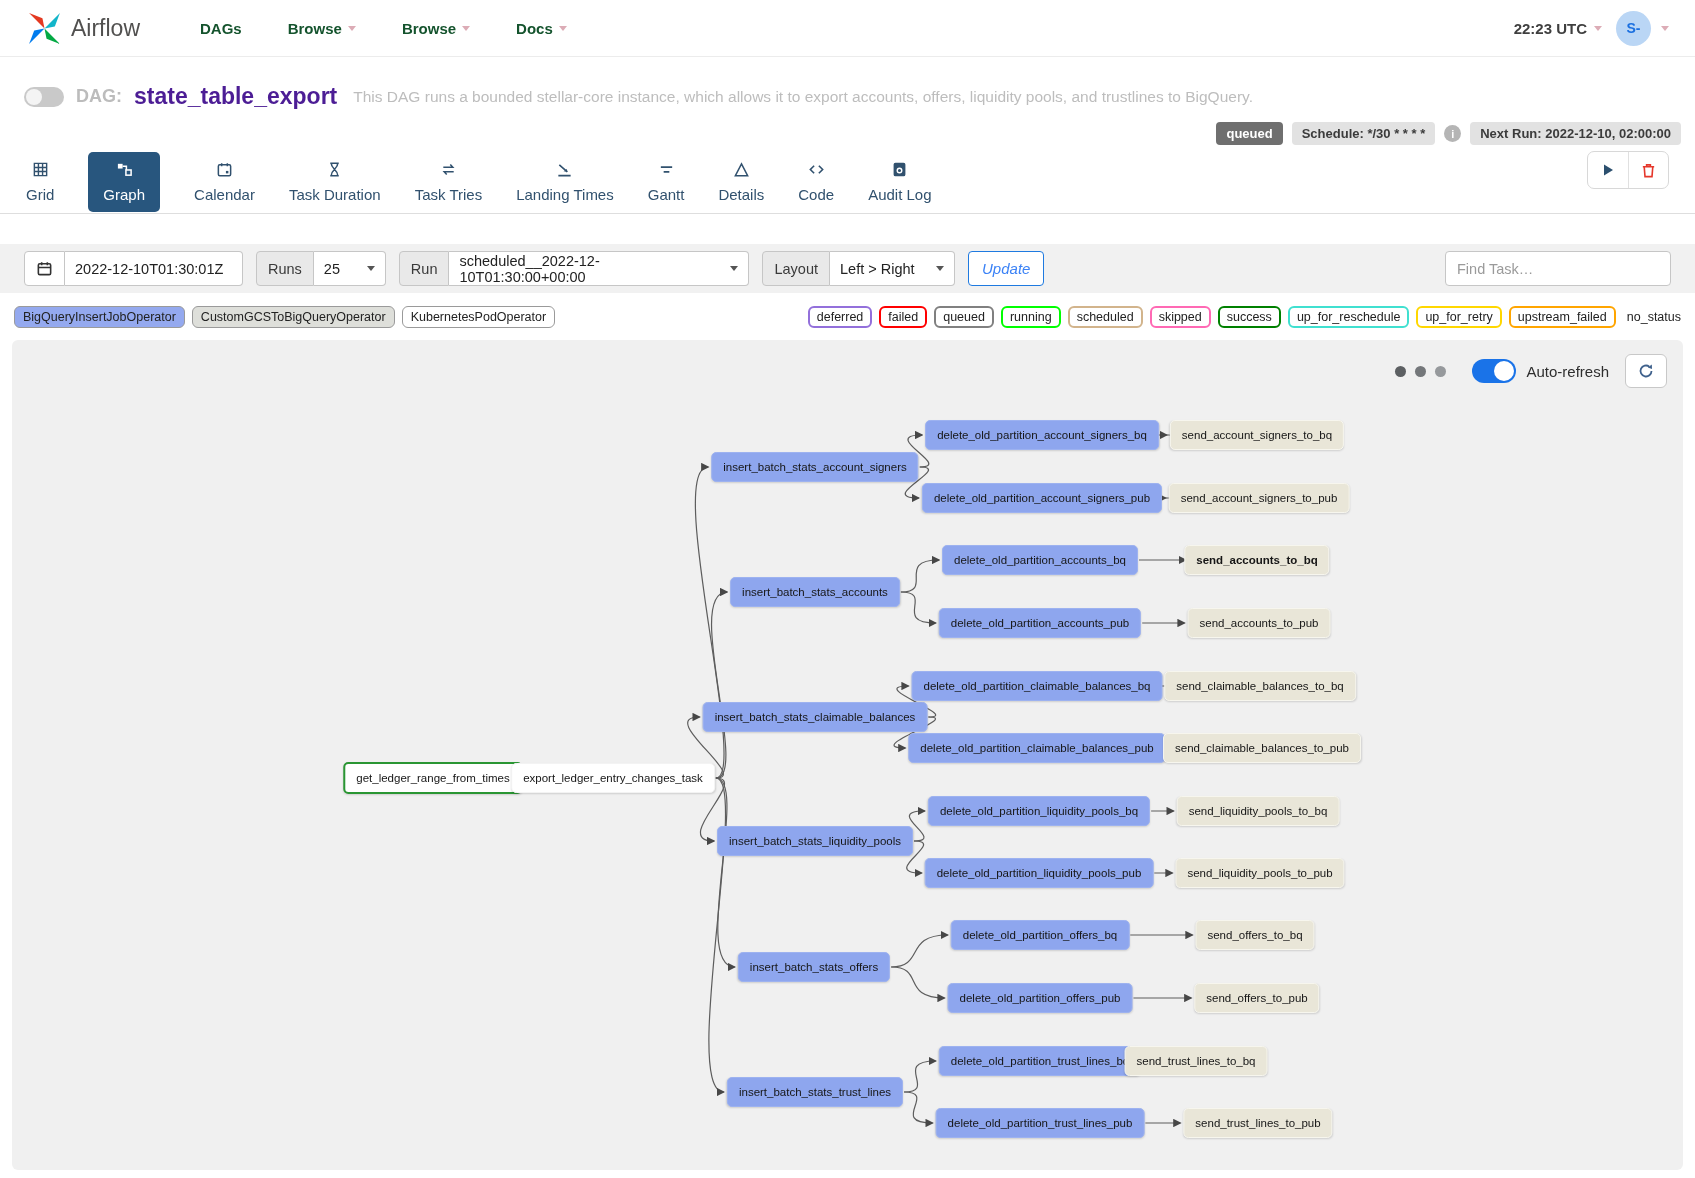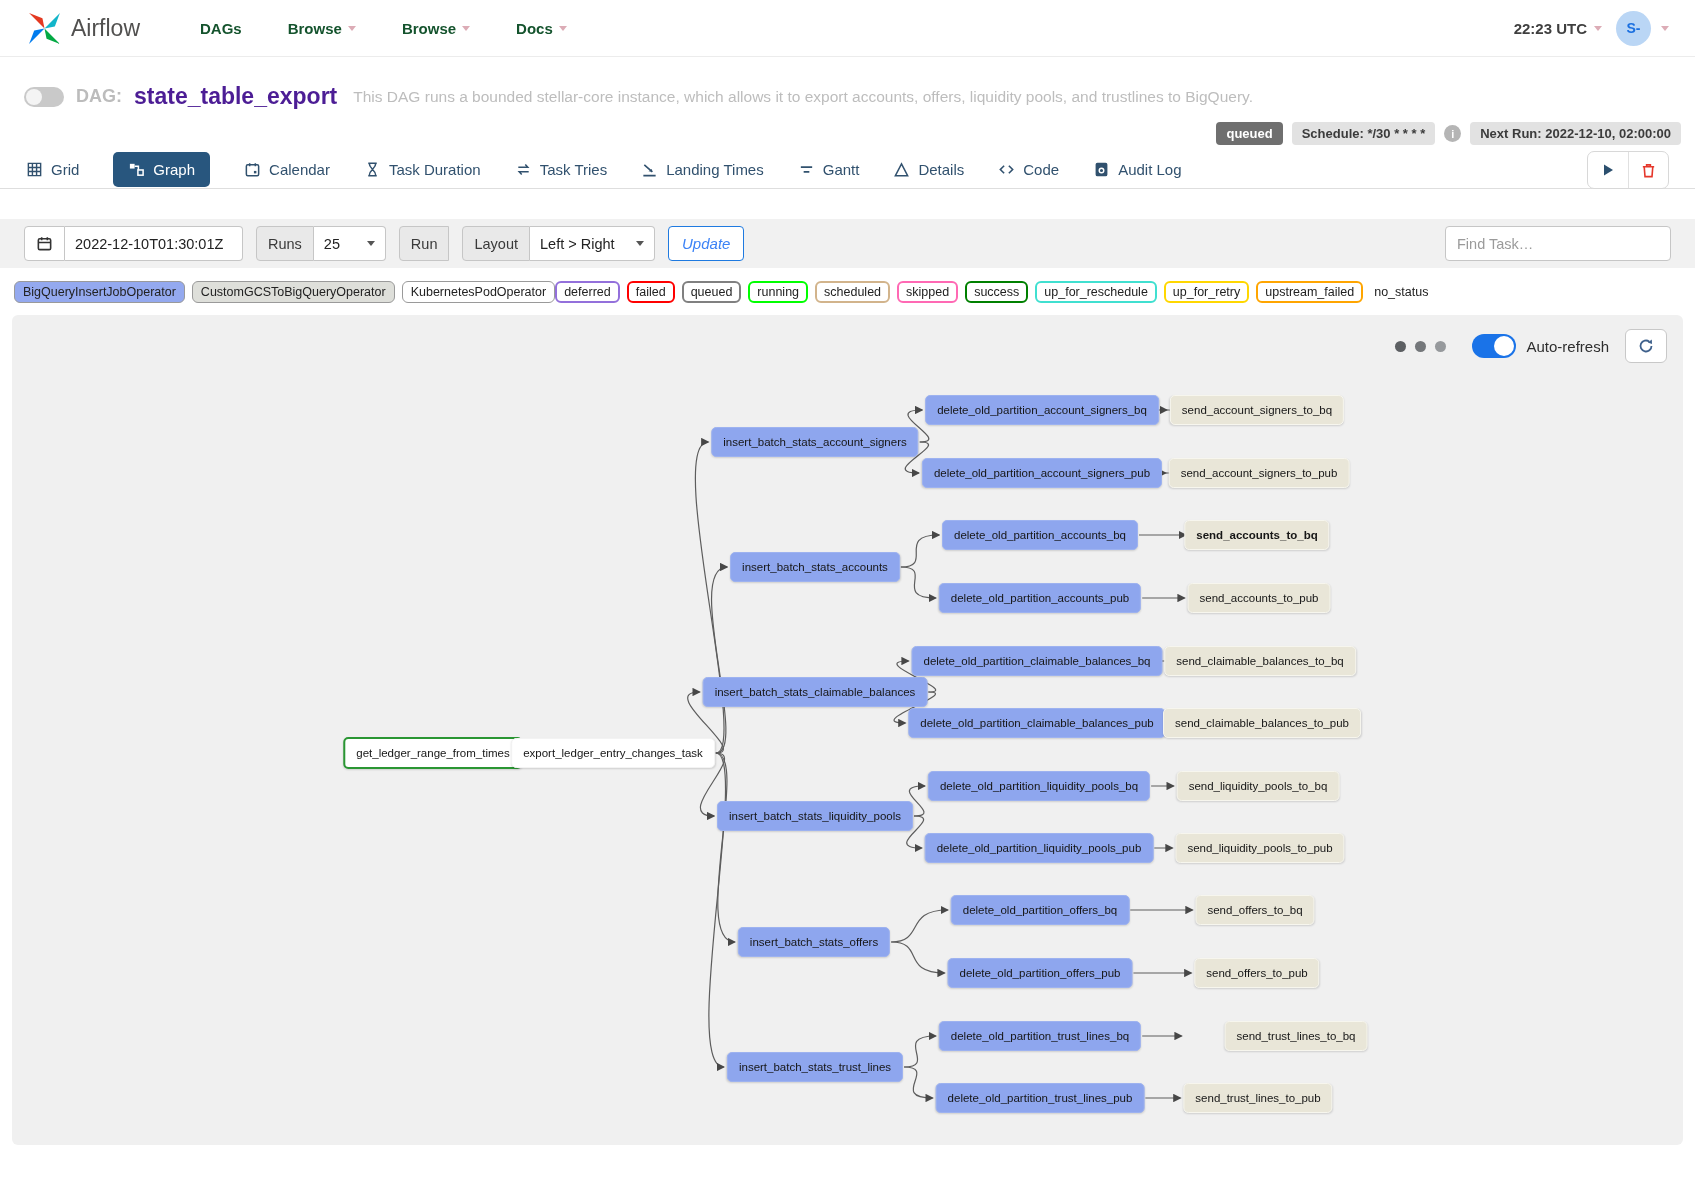--- a/index.html
+++ b/index.html
@@ -35,21 +35,21 @@
   .badge { font-size:13px; font-weight:bold; padding:4px 10px; border-radius:4px; white-space:nowrap; }
   .badge-dark { background:#6f6f6f; color:#fff; }
   .badge-gray { background:#e2e2e2; color:#3b3b3b; }
   .info-dot { width:17px; height:17px; border-radius:50%; background:#b5b5b5; color:#fff;
     font-size:11px; font-weight:bold; display:flex; align-items:center; justify-content:center; }
 
   
   .tabs-wrap { margin-top:16px; border-bottom:1px solid #dedede; position:relative; }
   .tabs { display:flex; align-items:center; gap:34px; padding:0 0 10px 26px; }
   .tab { display:flex; align-items:center; gap:8px; font-size:15px; color:#31516e; cursor:pointer;
-    text-decoration:none; }
+    text-decoration:none;flex-direction:column; }
   .tab svg { flex:0 0 auto; }
   .tab.active { background:#28567e; color:#fff; border-radius:5px; padding:9px 15px; margin:-9px 0; }
   .tab-actions { position:absolute; right:26px; top:-10px; display:flex; border:1px solid #d8d8d8;
     border-radius:7px; background:#fff; overflow:hidden; }
   .tab-action { width:40px; height:36px; display:flex; align-items:center; justify-content:center; cursor:pointer; }
   .tab-action + .tab-action { border-left:1px solid #e0e0e0; }
 
   
   .filterbar { margin-top:30px; background:#f1f1f1; padding:7px 24px; display:flex; align-items:center; }
   .igroup { display:flex; align-items:stretch; height:35px; margin-right:13px; border-radius:4px; }
@@ -60,21 +60,21 @@
     padding:0 10px; font-size:14.5px; color:#222; border-radius:0 4px 4px 0; }
   .select { gap:16px; cursor:pointer; }
   .select .caret { border-top-color:#555; }
   .btn-update { height:35px; background:#fff; border:1px solid #1f7ae0; color:#3b82f6; font-size:15px;
     border-radius:4px; padding:0 13px; cursor:pointer; font-family:inherit;font-style:italic; }
   .find-task { margin-left:auto; width:226px; height:35px; border:1px solid #c6c6c6; border-radius:4px;
     padding:0 11px; font-size:14.5px; color:#222; font-family:inherit; }
   .find-task::placeholder { color:#9a9a9a; }
 
   
-  .legend-row { padding:13px 14px 12px 14px; display:flex; align-items:center; }
+  .legend-row { padding:13px 14px 12px 14px; display:flex; justify-content:space-between; align-items:center; }
   .op-legend { display:flex; gap:7px; }
   .op-badge { font-size:12.5px; color:#222; border:1px solid #9a9a9a; border-radius:6px; padding:3px 8px; background:#fff; }
   .state-legend { display:flex; gap:7px; align-items:center; }
   .state-badge { font-size:12.5px; color:#222; border:2px solid #888; border-radius:6px; padding:2px 7px; background:#fff; }
   .state-badge.noborder { border:none; padding:2px 0 2px 4px; }
 
   
   .canvas { position:relative; margin:0 12px; height:830px; background:#f0f0f0; border-radius:6px; overflow:hidden; }
   #edge-layer { position:absolute; left:0; top:0; pointer-events:none; }
   .node { position:absolute; transform:translate(-50%,-50%); white-space:nowrap; font-size:11.5px;
@@ -245,20 +245,24 @@
   </div>
   <div class="igroup">
     <div class="addon">Runs</div>
     <div class="ctrl select" style="width:72px; justify-content:space-between;">
       <span>25</span>
       <span class="caret"></span>
     </div>
   </div>
   <div class="igroup">
     <div class="addon">Run</div>
+    <div class="ctrl select" style="width:300px; justify-content:space-between;">
+      <span>scheduled__2022-12-10T01:30:00+00:00</span>
+      <span class="caret"></span>
+    </div>
   </div>
   <div class="igroup">
     <div class="addon">Layout</div>
     <div class="ctrl select" style="width:125px; justify-content:space-between;">
       <span>Left &gt; Right</span>
       <span class="caret"></span>
     </div>
   </div>
   <button class="btn-update">Update</button>
   <input class="find-task" placeholder="Find Task…" style="">
@@ -364,15 +368,15 @@
     <div class="node gcs" style="left: 1245px; top: 95px;">send_account_signers_to_bq</div>
     <div class="node gcs" style="left: 1247px; top: 158px;">send_account_signers_to_pub</div>
     <div class="node gcs" style="left: 1245px; top: 220px; font-weight: bold;">send_accounts_to_bq</div>
     <div class="node gcs" style="left: 1247px; top: 283px;">send_accounts_to_pub</div>
     <div class="node gcs" style="left: 1248px; top: 346px;">send_claimable_balances_to_bq</div>
     <div class="node gcs" style="left: 1250px; top: 408px;">send_claimable_balances_to_pub</div>
     <div class="node gcs" style="left: 1246px; top: 471px;">send_liquidity_pools_to_bq</div>
     <div class="node gcs" style="left: 1248px; top: 533px;">send_liquidity_pools_to_pub</div>
     <div class="node gcs" style="left: 1243px; top: 595px;">send_offers_to_bq</div>
     <div class="node gcs" style="left: 1245px; top: 658px;">send_offers_to_pub</div>
-    <div class="node gcs" style="left: 1284px; top: 721px; text-align: right;">send_trust_lines_to_bq</div>
+    <div class="node gcs" style="left: 1184px; top: 721px; text-align: right;">send_trust_lines_to_bq</div>
     <div class="node gcs" style="left: 1246px; top: 783px;">send_trust_lines_to_pub</div>
   </div>
 
 </body></html>

